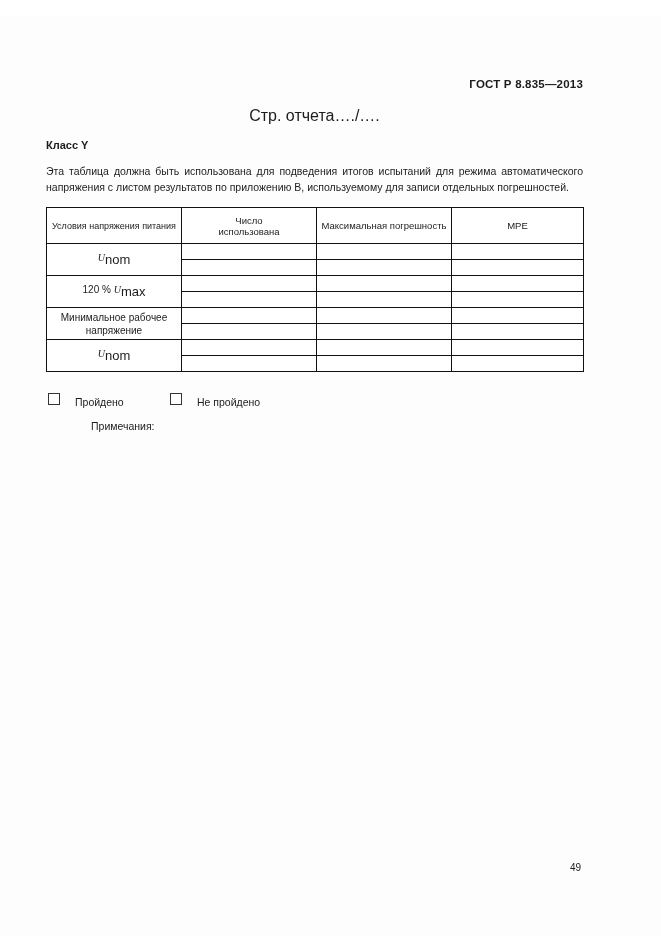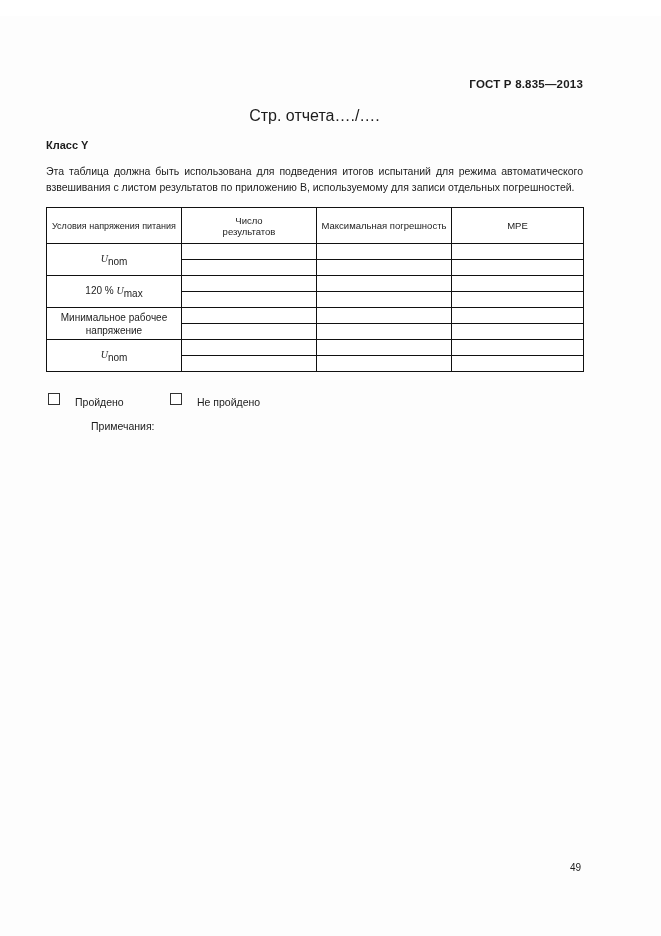--- a/index.html
+++ b/index.html
@@ -78,21 +78,21 @@
   }
   table.results th.small { font-size:9px; }
   td.cond {
     text-align:center;
     vertical-align:middle;
     font-size:10px;
     padding:2px 4px;
     line-height:1.3;
   }
   td.cond .sym { font-style:italic; font-family:"Liberation Serif", serif; }
-  td.cond sub { font-size:10px; }
+  td.cond sub { font-size:13px; }
   td.blank { height:16px; }
   .checkbox-row {
     position:absolute;
     top:376px;
     left:46px;
     width:537px;
     height:16px;
     font-size:10.5px;
   }
   .checkbox {
@@ -126,34 +126,34 @@
 <body>
 
 <div class="page">
 
   <div class="doc-number">ГОСТ Р 8.835—2013</div>
 
   <div class="report-line">Стр. отчета…./….</div>
 
   <div class="class-title">Класс Y</div>
 
-  <p class="intro">Эта таблица должна быть использована для подведения итогов испытаний для режима автоматического взвешивания с листом результатов по приложению В, используемому для записи отдельных погрешностей.</p>
+  <p class="intro">Эта таблица должна быть использована для подведения итогов испытаний для режима автоматического напряжения с листом результатов по приложению В, используемому для записи отдельных погрешностей.</p>
 
   <table class="results">
     <colgroup>
       <col class="c1">
         <col class="c2">
         <col class="c3">
         <col class="c4">
     </colgroup>
     <thead>
       <tr>
         <th class="small">Условия напряжения питания</th>
         <th>Число
-результатов</th>
+использована</th>
         <th>Максимальная погрешность</th>
         <th>MPE</th>
       </tr>
     </thead>
     <tbody>
 
       <tr>
         <td class="cond" rowspan="2"><span></span><span class="sym">U</span><sub>nom</sub></td>
         <td class="blank"></td>
         <td class="blank"></td>

